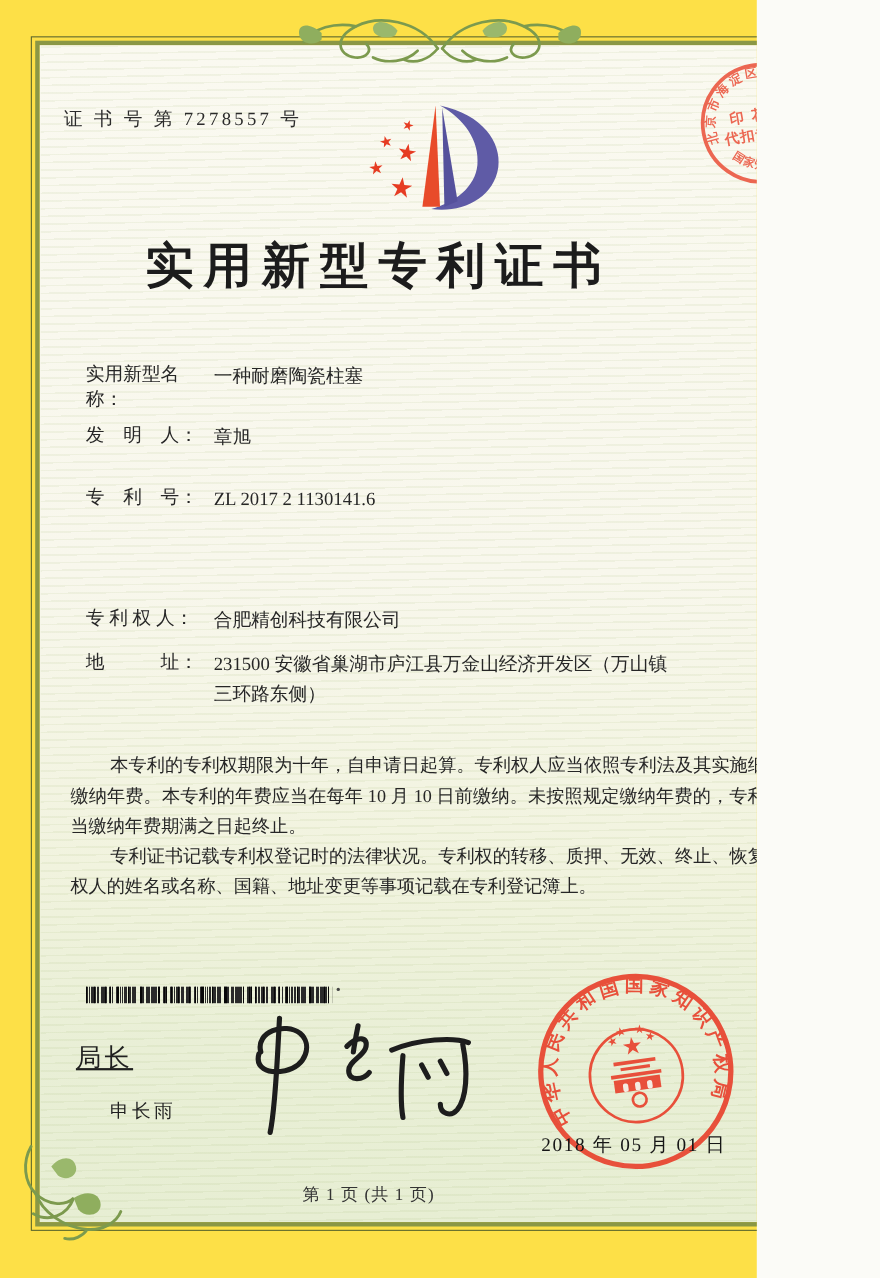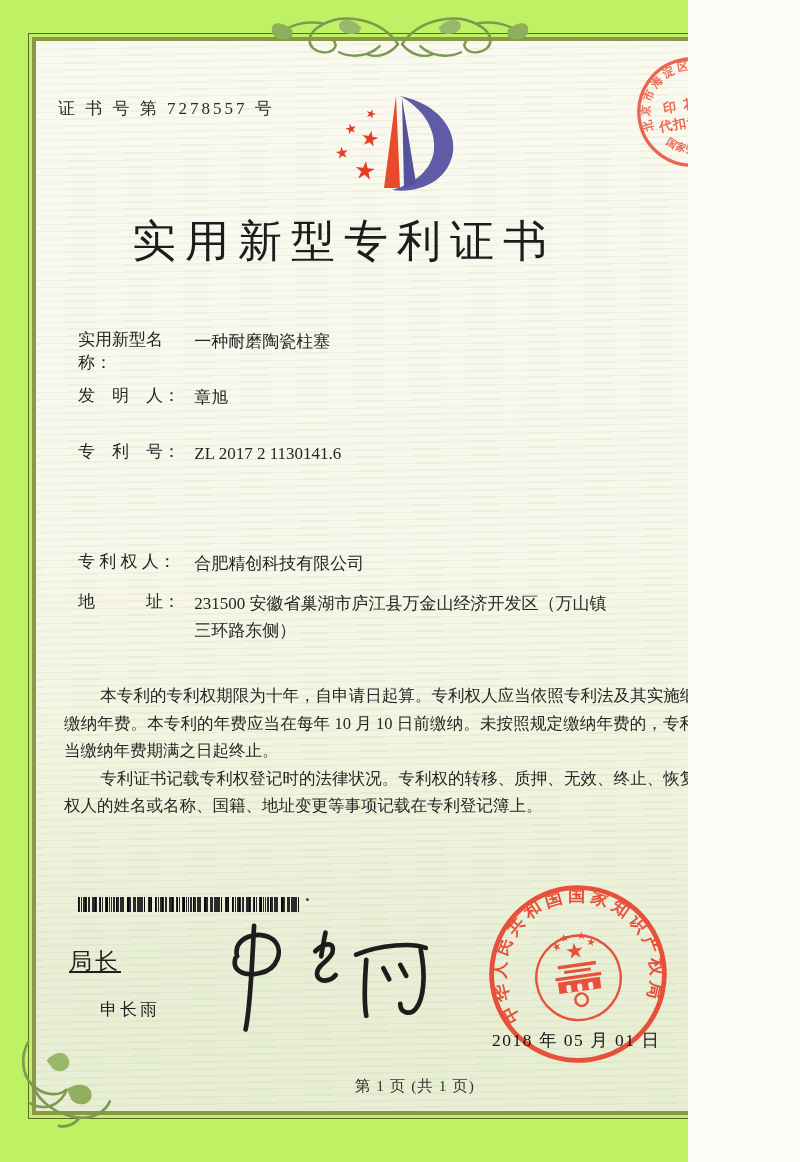--- a/index.html
+++ b/index.html
@@ -1,47 +1,47 @@
 <!DOCTYPE html>
 <html><head>
 <meta charset="utf-8">
 <style>
   html,body{margin:0;padding:0;background:#fbfbf7;}
-  #canvas{position:relative;width:688px;height:1162px;background:#bef264;overflow:hidden;
+  #canvas{position:relative;width:688px;height:1162px;background:#fde047;overflow:hidden;
           font-family:"Liberation Serif","DejaVu Serif",serif;color:#222;}
   
   .frame{position:absolute;left:28px;top:33px;width:738px;height:1086px;
          border:1px solid #5c682c;padding:3px;box-sizing:border-box;}
   .frame-inner{width:100%;height:100%;box-sizing:border-box;border:4px solid #8a9745;
          background:linear-gradient(180deg,#faf9f0 0%,#f8f7ec 45%,#f1f3de 70%,#e9efd6 85%,#e7eed3 100%);}
   .waves{position:absolute;left:37px;top:42px;width:720px;height:1068px;
          background:repeating-linear-gradient(179deg,rgba(150,175,100,0.10) 0 1.5px,rgba(255,255,255,0) 1.5px 7px);}
   .cert-no{position:absolute;left:58px;top:97px;font-size:17px;letter-spacing:3px;color:#2b2b2b;}
-  .title{position:absolute;left:0;right:0;top:212px;text-align:center;font-size:44px;font-weight:normal;
+  .title{position:absolute;left:0;right:0;top:212px;text-align:center;font-size:44px;font-weight:bold;
          letter-spacing:9px;color:#1c1c1c;}
   .field-row{position:absolute;left:78px;font-size:17px;color:#262626;}
   .field-label{display:inline-block;width:112px;vertical-align:top;}
   .field-value{display:inline-block;vertical-align:top;white-space:pre-line;max-width:480px;line-height:27px;}
   .grant-right{position:absolute;left:458px;top:0;}
   .paras{position:absolute;left:64px;top:682px;width:682px;font-size:16.5px;line-height:27.5px;
          text-align:justify;color:#262626;}
   .paras p{margin:0;text-indent:2.2em;}
   .barcode{position:absolute;left:78px;top:897px;width:224px;height:15px;
      background:
        repeating-linear-gradient(90deg,#2a2a2a 0 2px,transparent 2px 3px,#2a2a2a 3px 4px,transparent 4px 7px),
        repeating-linear-gradient(90deg,#2a2a2a 0 1px,transparent 1px 5px,#2a2a2a 5px 8px,transparent 8px 11px);
      background-blend-mode:multiply;}
   .barcode:after{content:"";position:absolute;right:-7px;top:1px;width:3px;height:3px;background:#444;border-radius:50%;}
   .issuer-title{position:absolute;left:69px;top:946px;font-size:23px;letter-spacing:3px;color:#1f1f1f;text-decoration:underline;}
   .issuer-name{position:absolute;left:100px;top:998px;font-size:17px;letter-spacing:3px;color:#1f1f1f;}
   .signature{position:absolute;left:198px;top:912px;width:238px;height:132px;}
   .seal{position:absolute;left:482px;top:878px;width:192px;height:192px;opacity:0.92;transform:rotate(-8deg);}
   .seal-date{position:absolute;left:492px;top:1028px;font-size:17.5px;letter-spacing:1.5px;color:#161616;z-index:6;}
   .tax-stamp{position:absolute;left:634px;top:54px;width:116px;height:116px;opacity:0.9;transform:rotate(-10deg);}
-  .footer{position:absolute;left:275px;top:1076px;width:200px;text-align:right;font-size:15.5px;
+  .footer{position:absolute;left:275px;top:1076px;width:200px;text-align:left;font-size:15.5px;
           letter-spacing:1px;color:#333;}
   .orn-top{position:absolute;left:268px;top:9px;width:264px;height:54px;}
   .orn-bl{position:absolute;left:16px;top:1036px;width:102px;height:94px;}
   .orn-br{position:absolute;left:682px;top:1036px;width:102px;height:94px;transform:scaleX(-1);}
   .logo{position:absolute;left:334px;top:90px;width:132px;height:108px;}
 </style>
 </head>
 <body>
 
 <div id="canvas">

